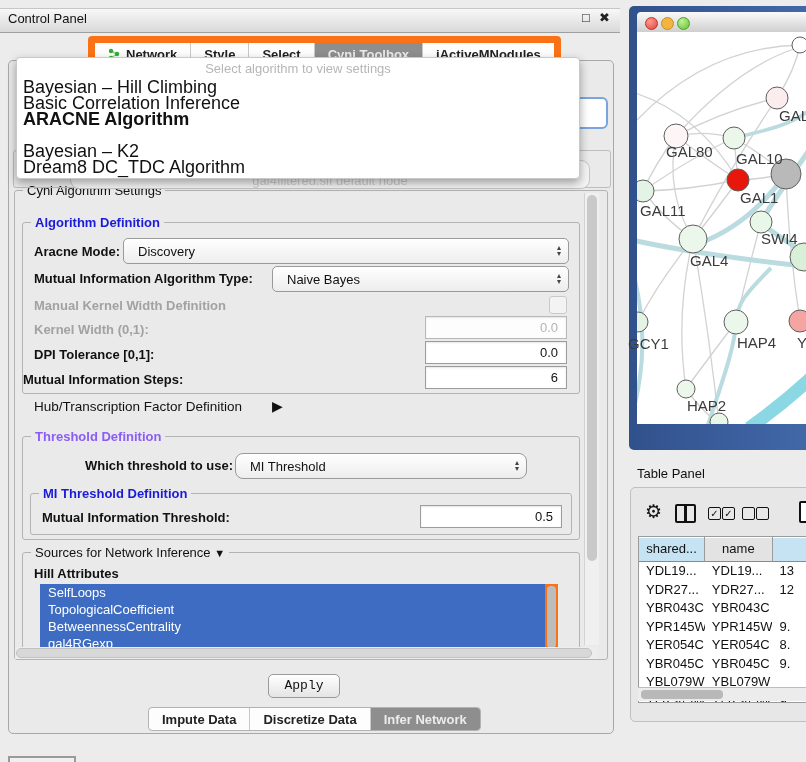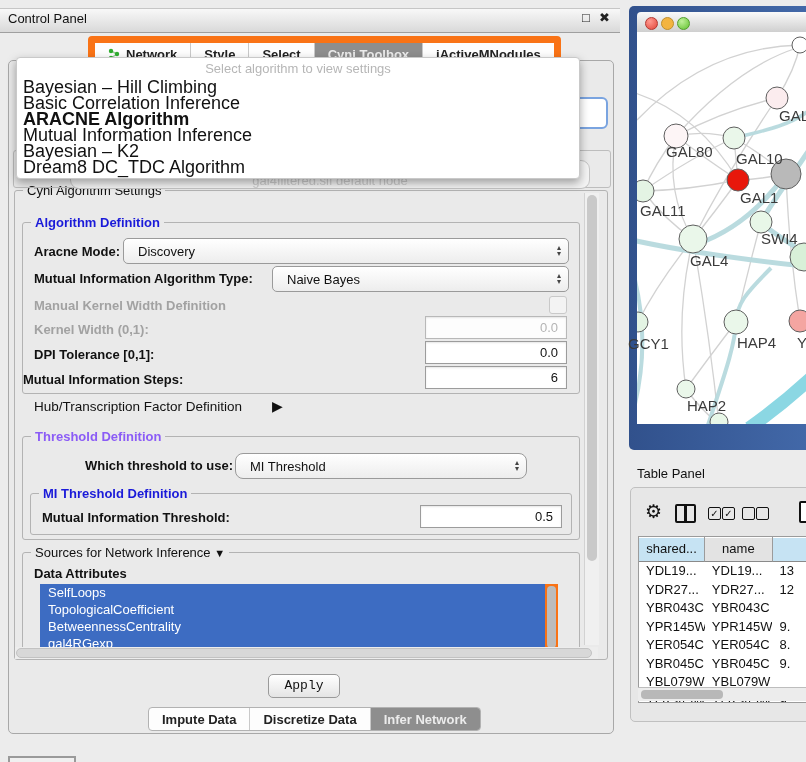--- a/index.html
+++ b/index.html
@@ -157,21 +157,20 @@
 
 <div class="abs ghost-group"></div>
 <div class="abs ghost-combo">gal4filtered.sif default node</div>
 <div class="abs ghost-focus"></div>
 
 <div class="abs popup">
   <div class="prompt">Select algorithm to view settings</div>
   <div class="pitem" style="top:19px;">Bayesian – Hill Climbing</div>
   <div class="pitem" style="top:35px;">Basic Correlation Inference</div>
   <div class="pitem bold" style="top:51px;">ARACNE Algorithm</div>
-  <div class="pitem" style="top:67px;">Mutual Information Inference</div>
   <div class="pitem" style="top:83px;">Bayesian – K2</div>
   <div class="pitem" style="top:99px;">Dream8 DC_TDC Algorithm</div>
 </div>
 
 <div class="group" style="left:14px;top:190px;width:592px;height:468px;">
   <span class="gtitle plainb">Cyni Algorithm Settings</span>
 </div>
 
 <div class="group" style="left:22px;top:222px;width:556px;height:170px;">
   <span class="gtitle blue">Algorithm Definition</span>
@@ -220,21 +219,21 @@
 </div>
 <div class="lbl" style="left:42px;top:510px;">Mutual Information Threshold:</div>
 <div class="tfield" style="left:420px;top:505px;width:142px;height:23px;line-height:21px;">0.5</div>
 
 <div class="group" style="left:22px;top:552px;width:556px;height:104px;">
   <span class="gtitle plainb">
     <span>Sources for Network Inference</span>
     <span style="font-size:11px;">▼</span>
   </span>
 </div>
-<div class="lbl" style="left:34px;top:566px;">Data Attributes</div>
+<div class="lbl" style="left:34px;top:566px;">Hill Attributes</div>
 <div class="abs datalist">
   <div class="ditem">SelfLoops</div>
   <div class="ditem">TopologicalCoefficient</div>
   <div class="ditem">BetweennessCentrality</div>
   <div class="ditem">gal4RGexp</div>
   <div class="list-scroll"></div>
 </div>
 
 <div class="abs vtrack">
   <div class="vthumb"></div>

